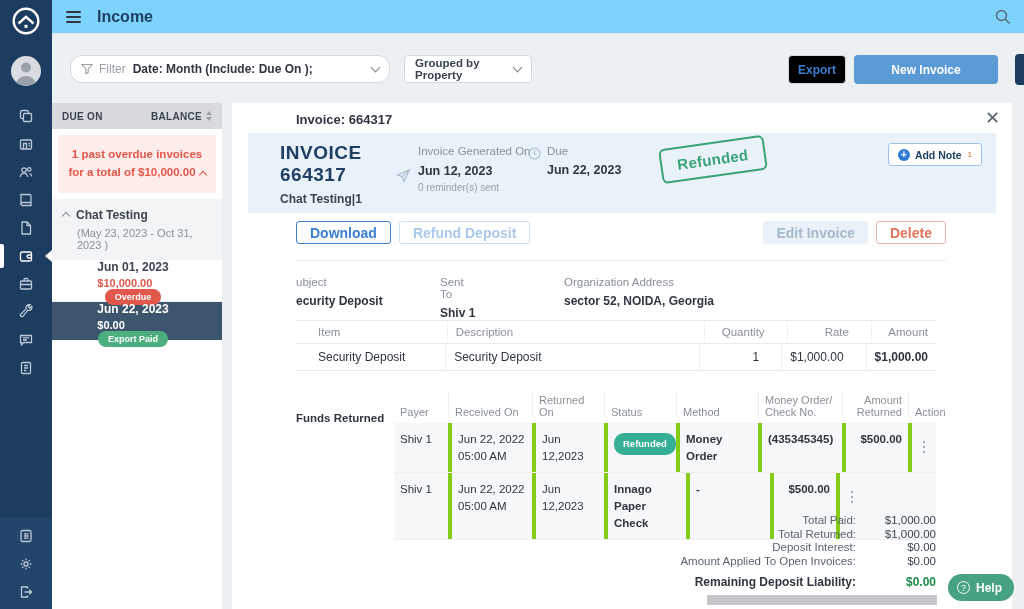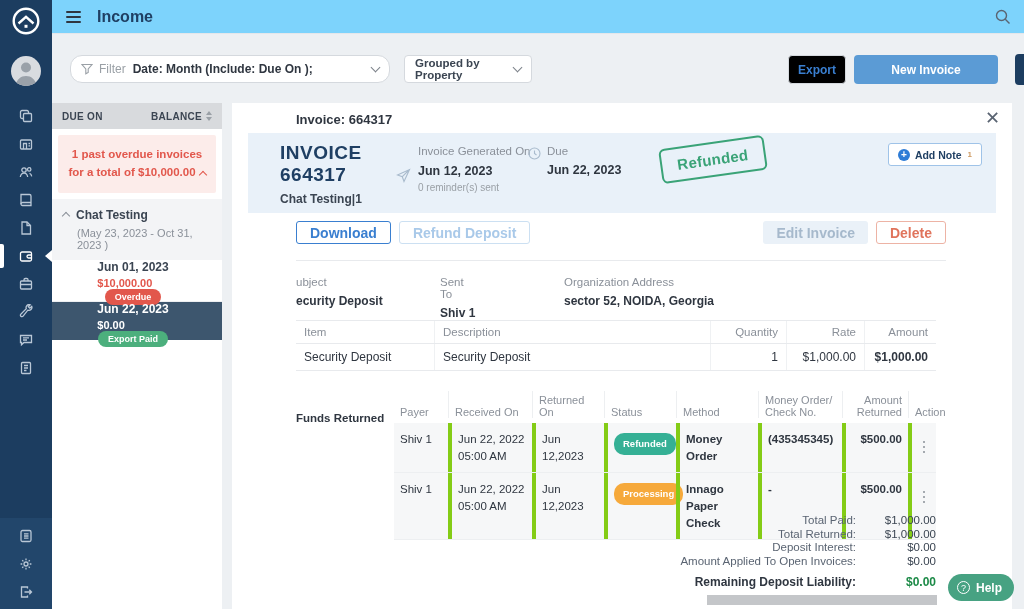--- a/index.html
+++ b/index.html
@@ -97,21 +97,21 @@
   .info-row{position:absolute;top:55px;left:0;}
   .info-block{position:absolute;top:0;}
   .info-block .val{font-size:12px;font-weight:700;color:var(--text_dark);margin-top:6px;white-space:nowrap;}
   .info-subject{left:0;}
   .info-sentto{left:144px;}
   .info-org{left:268px;}
 
   .items-table{position:absolute;top:99px;left:0;width:640px;font-size:12px;}
   .it-header{display:flex;align-items:center;height:24px;border-top:1px solid #E8EAED;border-bottom:1px solid #E8EAED;color:var(--text_gray);font-size:11.5px;}
   .it-row{display:flex;align-items:center;height:27px;border-bottom:1px solid #E8EAED;color:var(--text_dark);}
-  .itc{padding:0 8px;height:100%;display:flex;align-items:center;}
+  .itc{padding:0 8px;height:100%;display:flex;align-items:center;margin-left:14px;}
   .itc+.itc{border-left:1px solid #EFF1F3;}
   .c-item{width:138px;}
   .c-desc{width:276px;}
   .c-qty{width:76px;justify-content:flex-end;}
   .c-rate{width:78px;justify-content:flex-end;}
   .c-amt{width:72px;justify-content:flex-end;}
   .bold{font-weight:700;}
 
   .funds{position:absolute;top:170px;left:0;width:640px;display:flex;}
   .fr-label{width:98px;font-size:11.5px;font-weight:700;color:var(--text_dark);padding-top:21px;flex:none;}
@@ -416,21 +416,20 @@
             <div class="frc f-act"><span class="dots">
                   <i></i>
                   <i></i>
                   <i></i>
                 </span></div>
           </div>
           <div class="fr-row">
             <div class="frc f-payer">Shiv 1</div>
             <div class="frc f-recv">Jun 22, 2022 05:00 AM</div>
             <div class="frc f-ret">Jun 12,2023</div>
-            <div class="frc f-status"><span class="pill orange">Processing</span></div>
             <div class="frc f-method bold">Innago Paper Check</div>
             <div class="frc f-check bold">-</div>
             <div class="frc f-amt bold">$500.00</div>
             <div class="frc f-act"><span class="dots">
                   <i></i>
                   <i></i>
                   <i></i>
                 </span></div>
           </div>
         </div>

